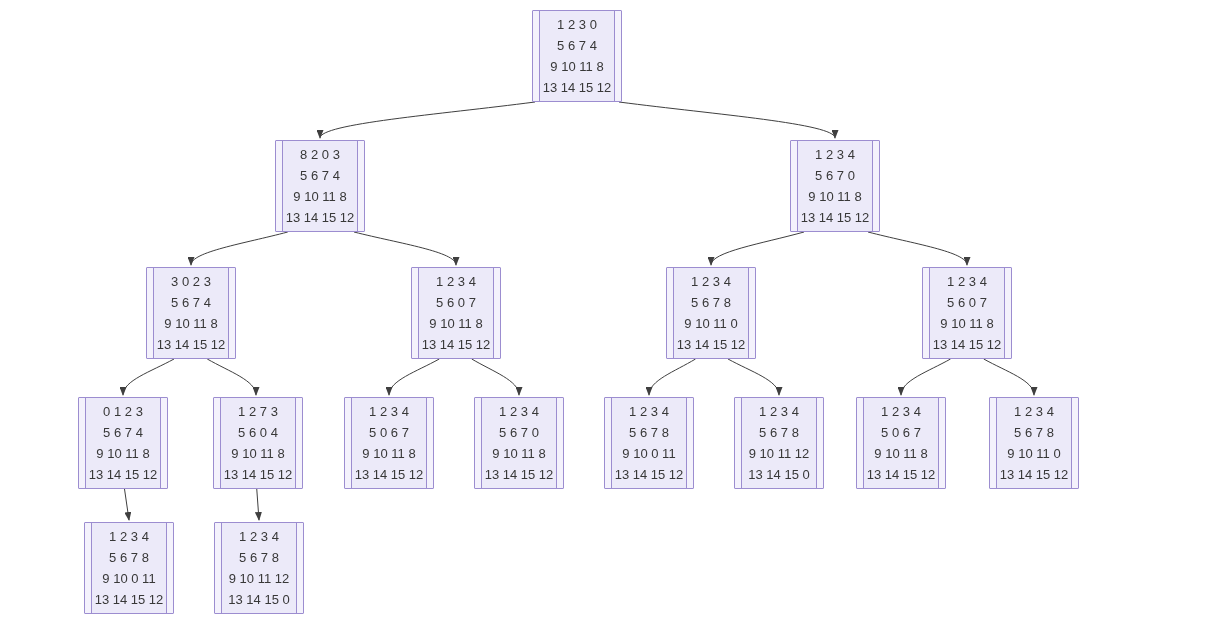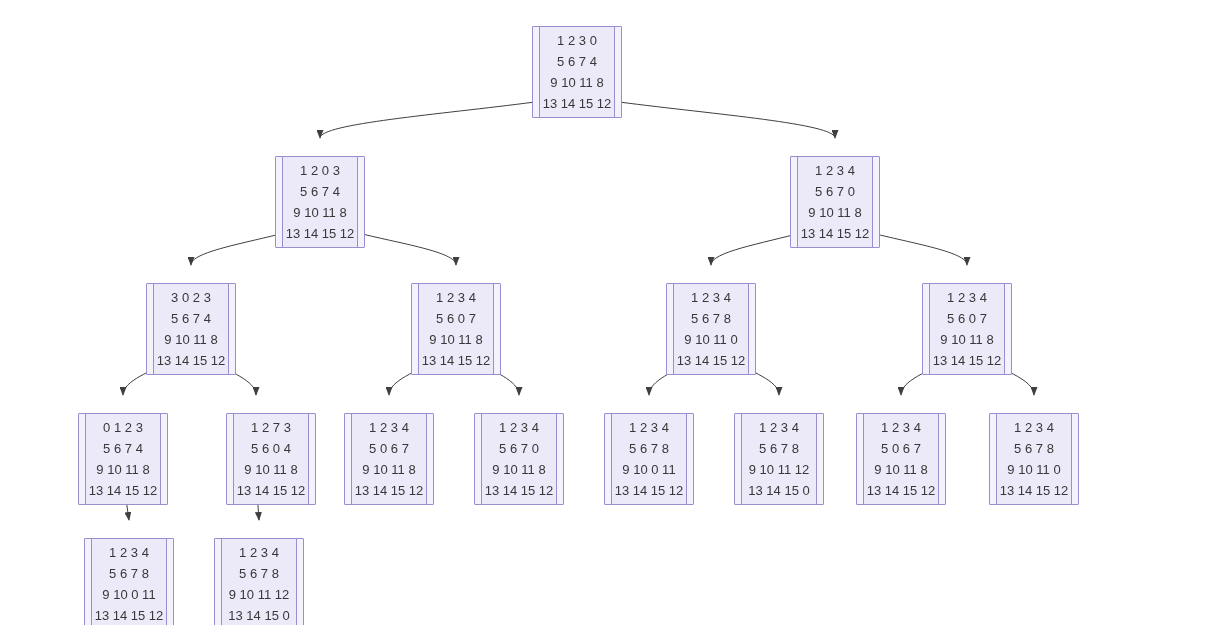--- a/index.html
+++ b/index.html
@@ -17,21 +17,20 @@
     width: 1219px; height: 625px;
   }
   .node {
     position: absolute;
     width: 90px;
     height: 92px;
     box-sizing: border-box;
     background: #ECEAF9;
     border: 1.5px solid #9C8DD0;
     border-radius: 1px;
-    margin-top: 16px;
   }
   .node::before, .node::after {
     content: "";
     position: absolute;
     top: 0; bottom: 0;
     width: 6px;
     background: #F4F2FC;
   }
   .node::before { left: 0; border-right: 1px solid #9C8DD0; }
   .node::after  { right: 0; border-left: 1px solid #9C8DD0; }
@@ -83,21 +82,21 @@
       <div class="node" style="left: 532px; top: 10px;">
         <div class="rows">
           <div class="row">1 2 3 0</div>
           <div class="row">5 6 7 4</div>
           <div class="row">9 10 11 8</div>
           <div class="row">13 14 15 12</div>
         </div>
       </div>
       <div class="node" style="left: 275px; top: 140px;">
         <div class="rows">
-          <div class="row">1 2 0 3</div>
+          <div class="row">8 2 0 3</div>
           <div class="row">5 6 7 4</div>
           <div class="row">9 10 11 8</div>
           <div class="row">13 14 15 12</div>
         </div>
       </div>
       <div class="node" style="left: 790px; top: 140px;">
         <div class="rows">
           <div class="row">1 2 3 4</div>
           <div class="row">5 6 7 0</div>
           <div class="row">9 10 11 8</div>
@@ -137,21 +136,21 @@
         </div>
       </div>
       <div class="node" style="left: 78px; top: 397px; padding-left: 16px;">
         <div class="rows">
           <div class="row">0 1 2 3</div>
           <div class="row">5 6 7 4</div>
           <div class="row">9 10 11 8</div>
           <div class="row">13 14 15 12</div>
         </div>
       </div>
-      <div class="node" style="left: 226px; top: 397px;">
+      <div class="node" style="left: 213px; top: 397px;">
         <div class="rows">
           <div class="row">1 2 7 3</div>
           <div class="row">5 6 0 4</div>
           <div class="row">9 10 11 8</div>
           <div class="row">13 14 15 12</div>
         </div>
       </div>
       <div class="node" style="left: 344px; top: 397px;">
         <div class="rows">
           <div class="row">1 2 3 4</div>

